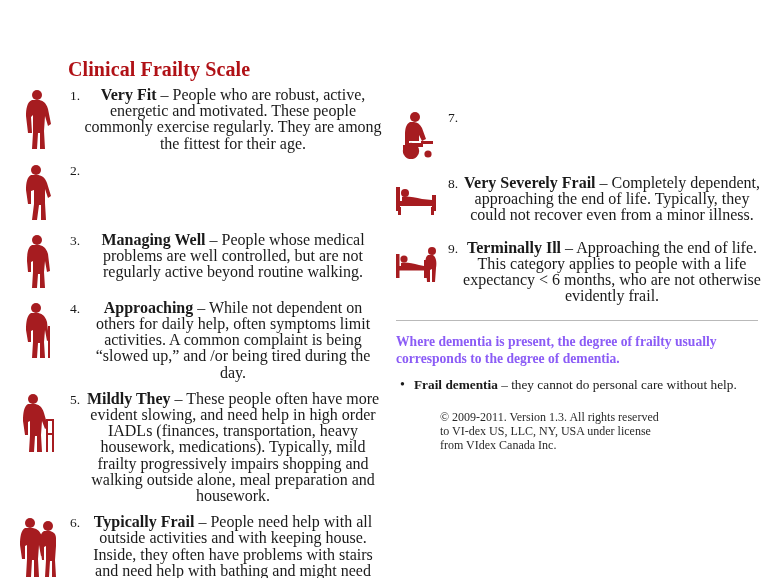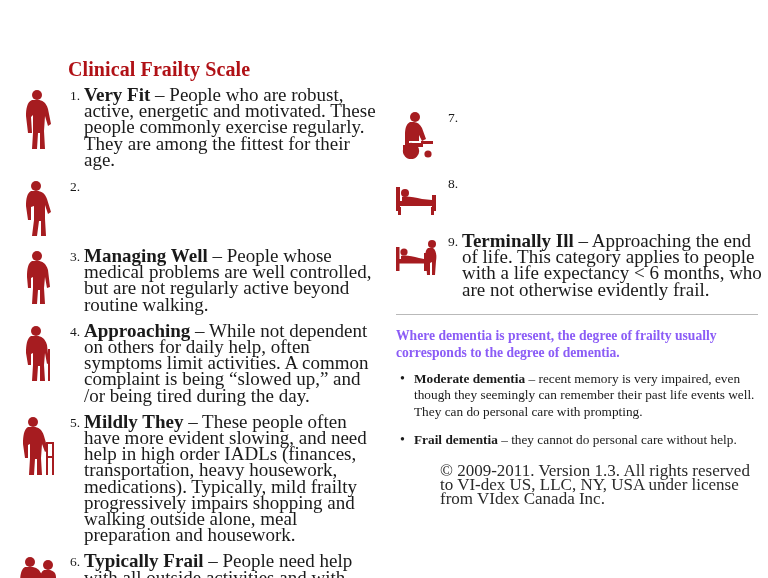--- a/index.html
+++ b/index.html
@@ -62,23 +62,23 @@
     width: 18px;
     flex: 0 0 18px;
     font-size: 13.5px;
     line-height: 16px;
     text-align: right;
     padding-right: 4px;
     padding-top: 1px;
   }
   .txt {
     flex: 1 1 auto;
-    font-size: 19px;
+    font-size: 16px;
     line-height: 16.2px;
-    text-align: left;
+    text-align: center;
   }
   .txt b {
     font-weight: bold;
   }
   
   .col-right .item { margin-bottom: 16px; }
 
   .divider {
     border: none;
     border-top: 1px solid #b9b9b9;
@@ -106,21 +106,21 @@
   .bullets li::before {
     content: "\2022";
     position: absolute;
     left: 2px;
     top: 0;
     font-size: 14px;
     line-height: 16.4px;
   }
   .copyright {
     margin: 16px 4px 0 48px;
-    font-size: 17px;
+    font-size: 12px;
     line-height: 14px;
     color: #2a2a2a;
   }
   svg { display: block; }
   .fig svg path, .fig svg rect, .fig svg circle, .fig svg ellipse, .fig svg polygon {
     fill: #a61c20;
   }
 </style>
 </head>
 <body>
@@ -230,20 +230,21 @@
             <rect x="2" y="10" width="4" height="24"></rect>
             <rect x="38" y="18" width="4" height="16"></rect>
             <rect x="2" y="24" width="40" height="5"></rect>
             <circle cx="11" cy="16" r="4"></circle>
             <path d="M8 20 C12 19 20 20 28 22 L38 23 L38 25 L8 25 Z"></path>
             <rect x="4" y="30" width="3" height="8"></rect>
             <rect x="37" y="30" width="3" height="8"></rect>
           </svg>
         </div>
         <div class="num">8.</div>
+        <div class="txt"><b>Very Severely Frail</b><span> – </span><span>Completely dependent, approaching the end of life. Typically, they could not recover even from a minor illness.</span></div>
       </div>
 
       <div class="item">
         <div class="fig">
           <svg width="44" height="44" viewBox="0 0 44 44">
             <rect x="2" y="12" width="3.5" height="24"></rect>
             <rect x="30" y="18" width="3.5" height="18"></rect>
             <rect x="2" y="24" width="31" height="4.5"></rect>
             <circle cx="10" cy="17" r="3.6"></circle>
             <path d="M7 21 C11 20 18 21 25 23 L30 24 L30 25 L7 25 Z"></path>
@@ -253,21 +254,20 @@
         </div>
         <div class="num">9.</div>
         <div class="txt"><b>Terminally Ill</b><span> – </span><span>Approaching the end of life. This category applies to people with a life expectancy &lt; 6 months, who are not otherwise evidently frail.</span></div>
       </div>
 
       <hr class="divider">
 
       <div class="dem-head">Where dementia is present, the degree of frailty usually corresponds to the degree of dementia.</div>
 
       <ul class="bullets">
-        <li><b>Moderate dementia</b><span> – </span><span>recent memory is very impaired, even though they seemingly can remember their past life events well. They can do personal care with prompting.</span></li>
         <li><b>Frail dementia</b><span> – </span><span>they cannot do personal care without help.</span></li>
       </ul>
 
       <div class="copyright" style="white-space: pre-line;">© 2009-2011. Version 1.3. All rights reserved
 to VI-dex US, LLC, NY, USA under license
 from VIdex Canada Inc.</div>
 
     </div>
   </div>
 </div>

